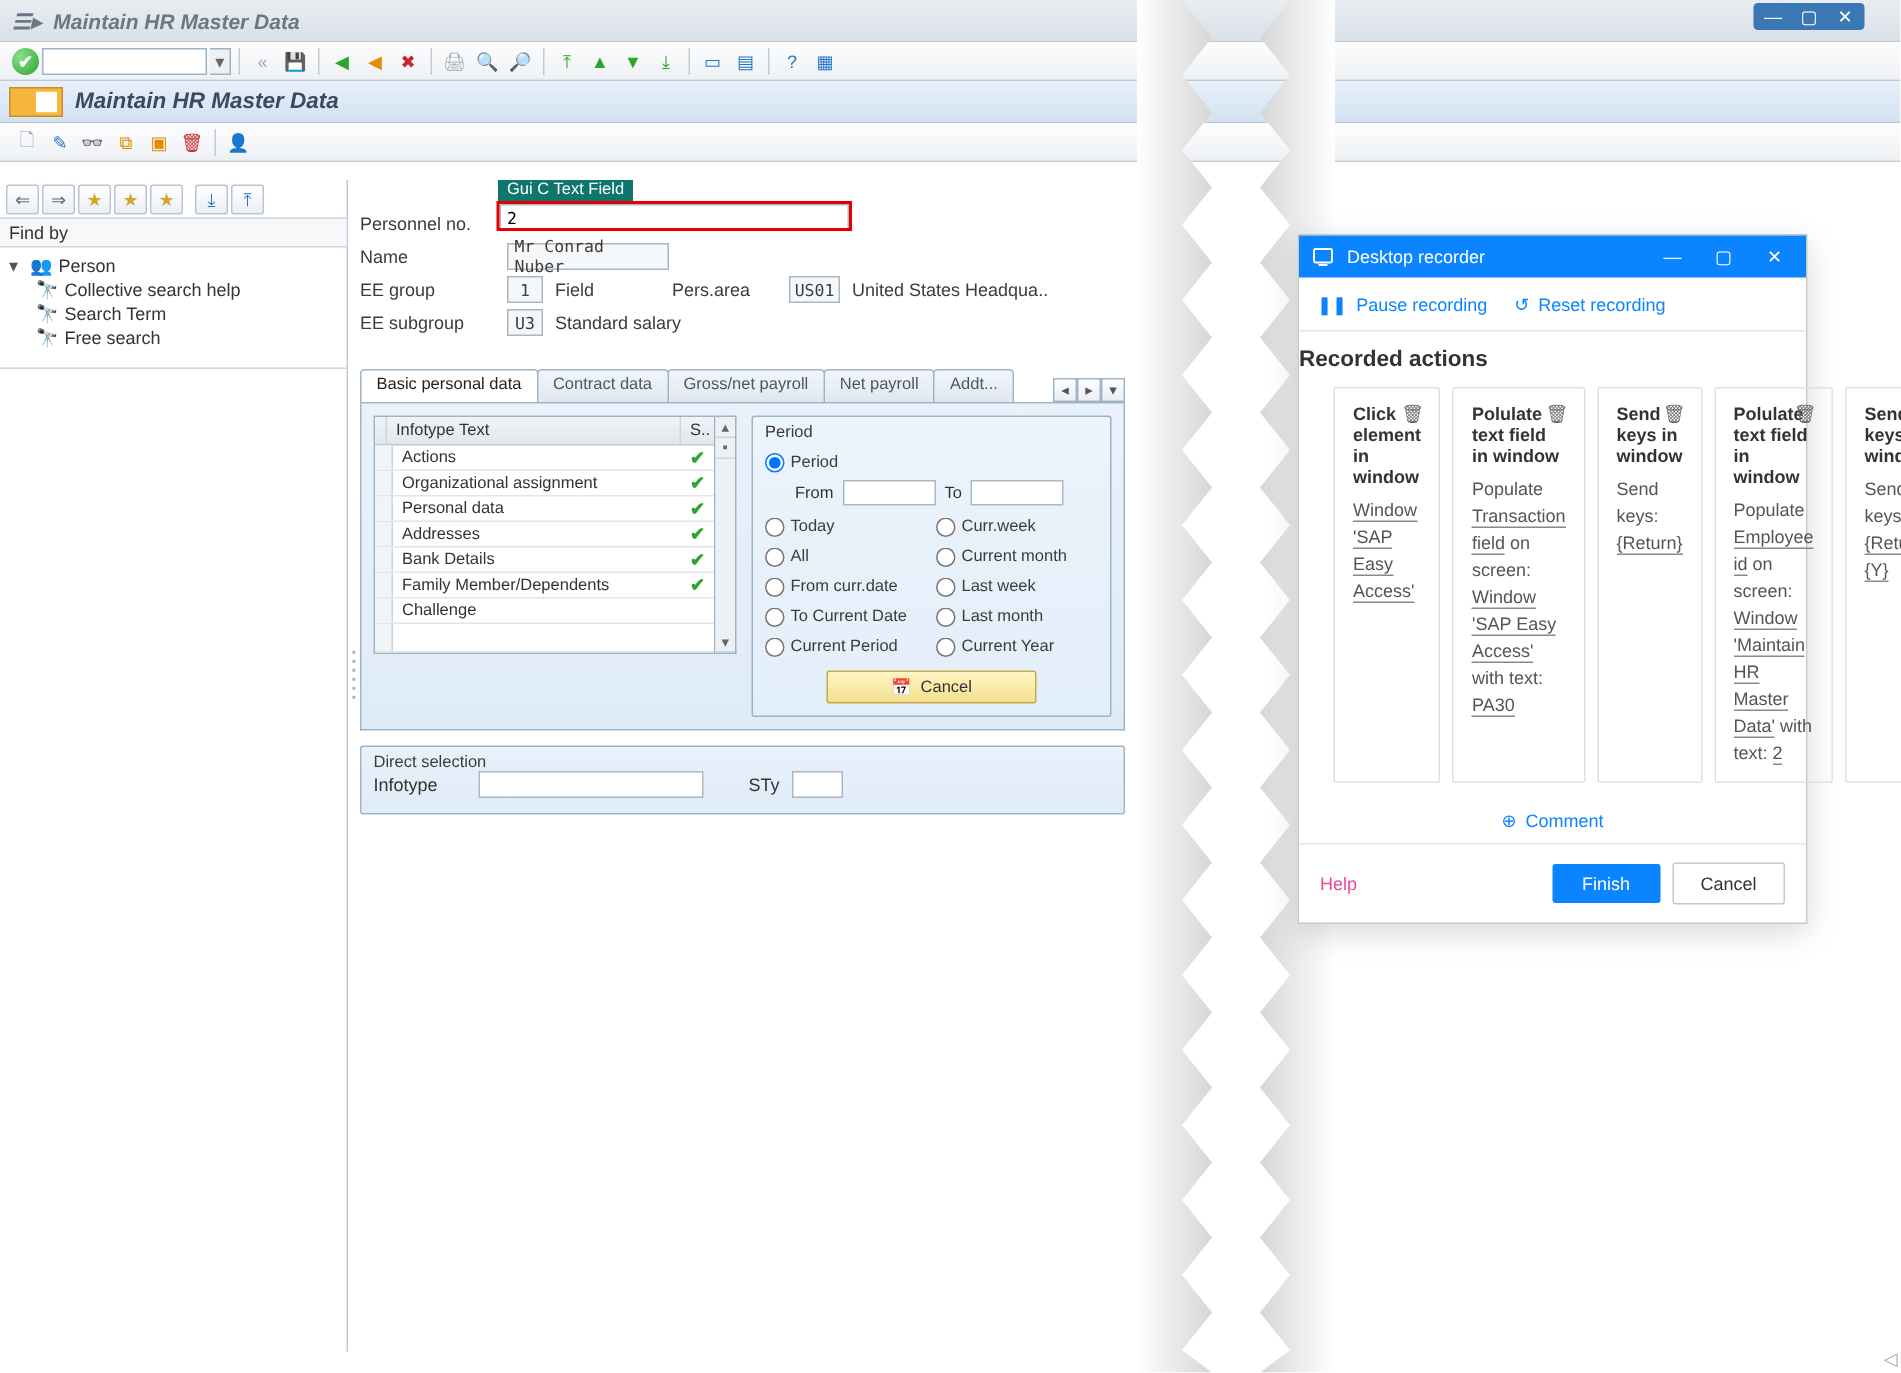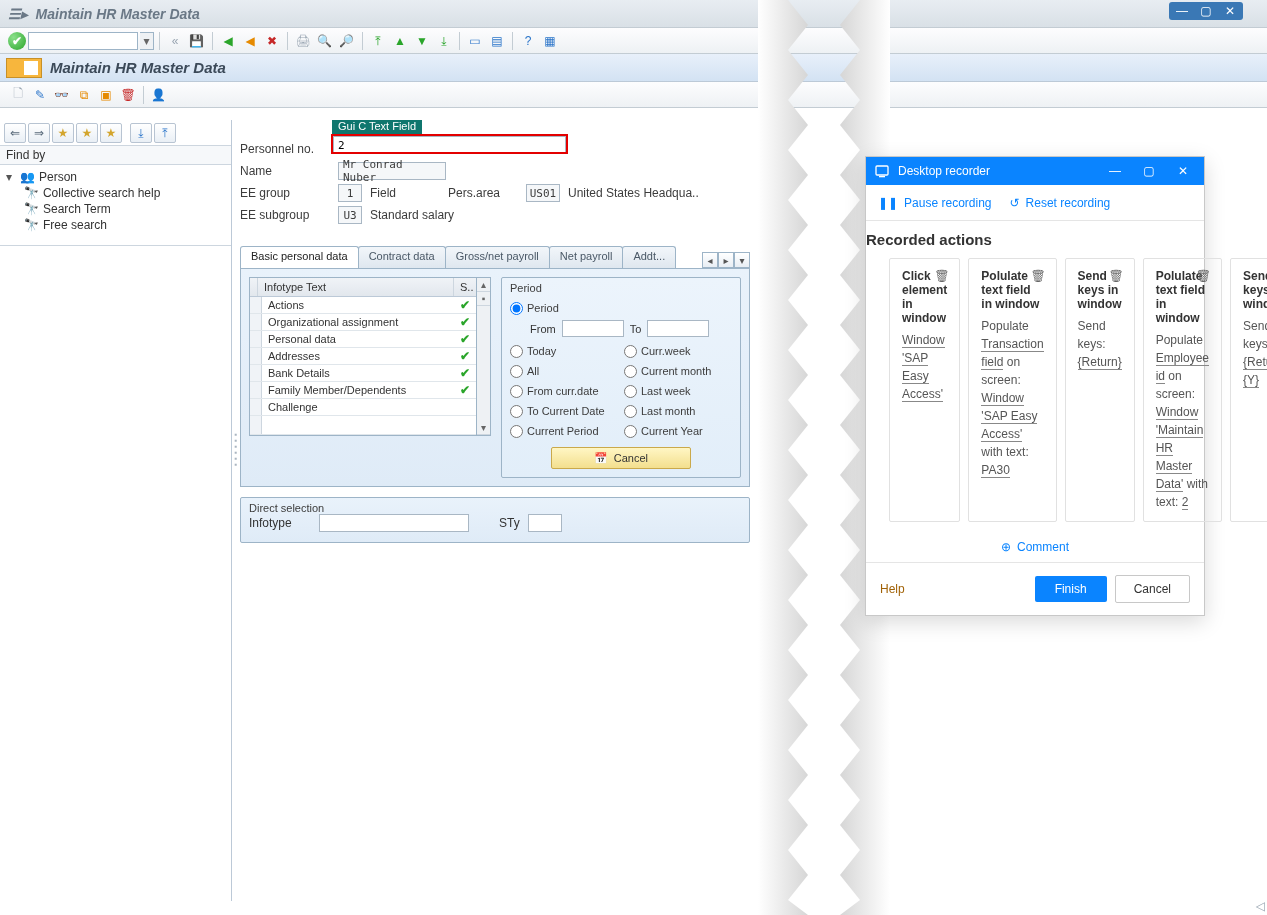--- a/index.html
+++ b/index.html
@@ -125,21 +125,21 @@
 .rec-actions .ra{display:flex;align-items:center;gap:6px;color:#0a84ff;cursor:pointer}
 .rec-heading{padding:10px 0;font-size:15px;font-weight:600;color:#333}
 .rec-list{padding:0 12px 10px 23px;display:flex;flex-direction:row;gap:8px;max-height:560px}
 .card{border:1px solid #e1e1e1;border-radius:2px;padding:10px 12px;position:relative}
 .card .ct{font-weight:600;color:#333;margin-bottom:6px}
 .card .cl{color:#555;line-height:1.5}
 .card .cl .u{color:#555;border-bottom:1px solid #888;cursor:pointer}
 .card .trash{position:absolute;right:10px;top:10px;color:#666;cursor:pointer}
 .comment-row{display:flex;align-items:center;justify-content:center;gap:6px;padding:8px 0;color:#0a84ff;cursor:pointer}
 .rec-footer{border-top:1px solid #e5e5e5;padding:12px 14px;display:flex;align-items:center}
-.rec-footer .help{color:#a16207;cursor:pointer}
+.rec-footer .help{color:#ec4899;cursor:pointer}
 .rec-footer .sp{flex:1}
 .btn-primary{background:#0a84ff;color:#fff;border:none;padding:6px 20px;border-radius:2px;cursor:pointer;font-size:12px}
 .btn-secondary{background:#fff;color:#333;border:1px solid #c8c8c8;padding:6px 18px;border-radius:2px;cursor:pointer;font-size:12px;margin-left:8px}
 
 
 .corner{position:absolute;right:2px;bottom:2px;color:#9aa6b2}
 </style>
 </head>
 <body>
 

